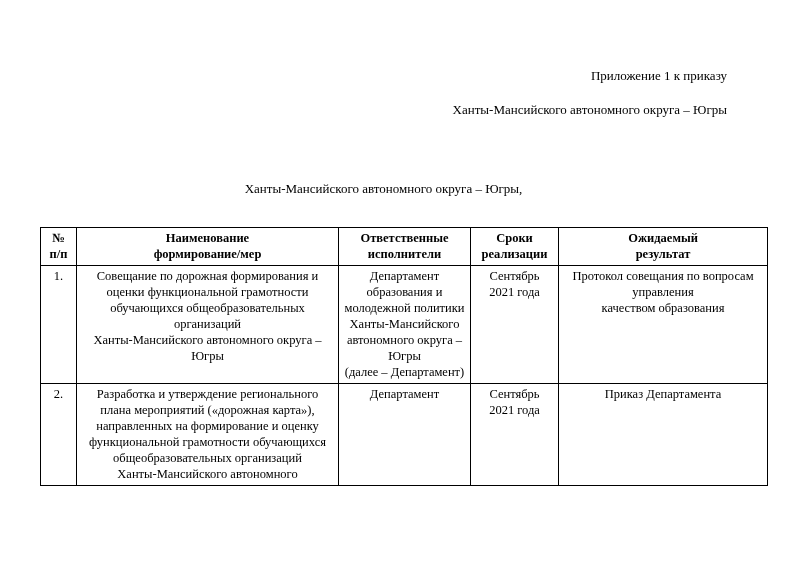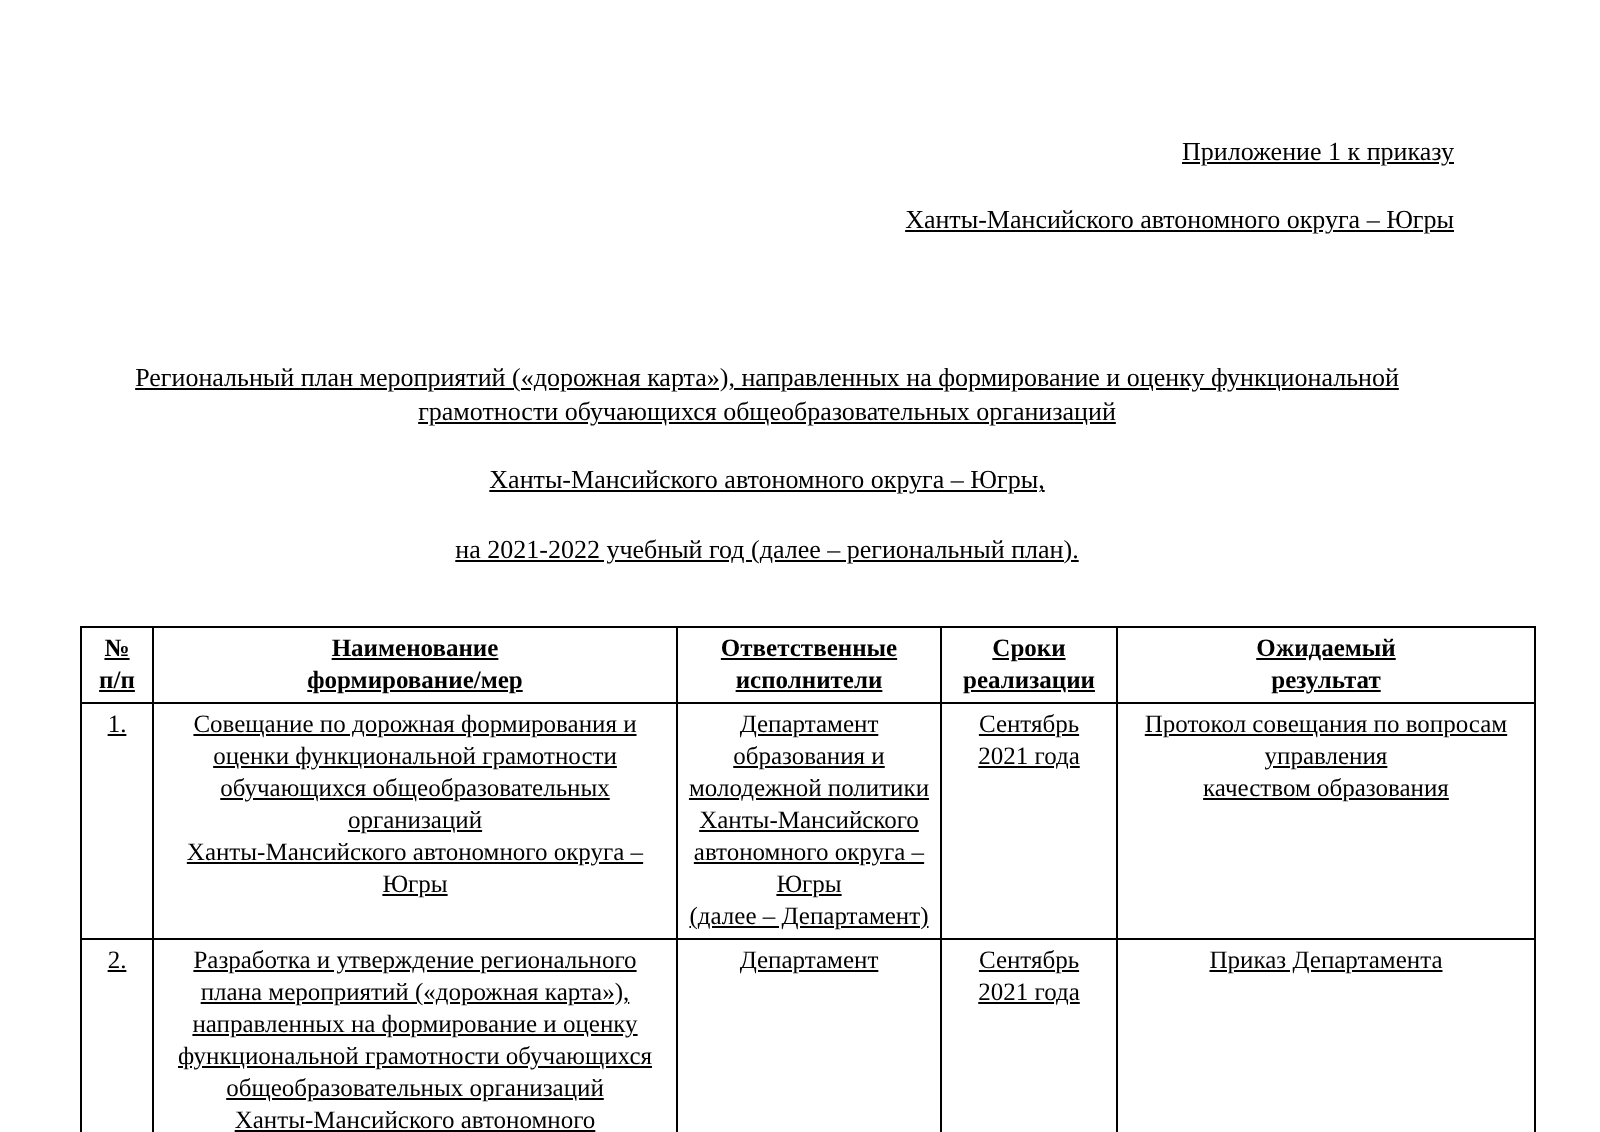--- a/index.html
+++ b/index.html
@@ -6,21 +6,20 @@
   html, body {
     width: 800px; height: 566px;
     background: #ffffff;
     font-family: "Liberation Serif", "DejaVu Serif", serif;
     color: #000000;
     overflow: hidden;
   }
   .page {
     width: 760px; height: 566px;
     padding: 50px 33px 0 40px;
-    text-decoration: underline;
   }
   .doc-header {
     text-align: right;
     font-size: 13px;
     line-height: 1.32;
     white-space: pre-line;
   }
   .doc-title {
     text-align: center;
     font-size: 13px;
@@ -56,23 +55,21 @@
 <body>
 
 <div class="page">
 
   <div class="doc-header">
     <div>Приложение 1  к приказу</div>
     <div>Ханты-Мансийского автономного округа – Югры</div>
   </div>
 
   <div class="doc-title">
-    <div>Региональный план мероприятий («дорожная карта»), направленных на формирование и оценку функциональной грамотности обучающихся общеобразовательных организаций</div>
     <div>Ханты-Мансийского  автономного округа – Югры,</div>
-    <div>на 2021-2022 учебный год (далее – региональный план).</div>
   </div>
 
   <table class="plan">
     <colgroup>
       <col class="c-num">
       <col class="c-activity">
       <col class="c-executor">
       <col class="c-deadline">
       <col class="c-result">
     </colgroup>

